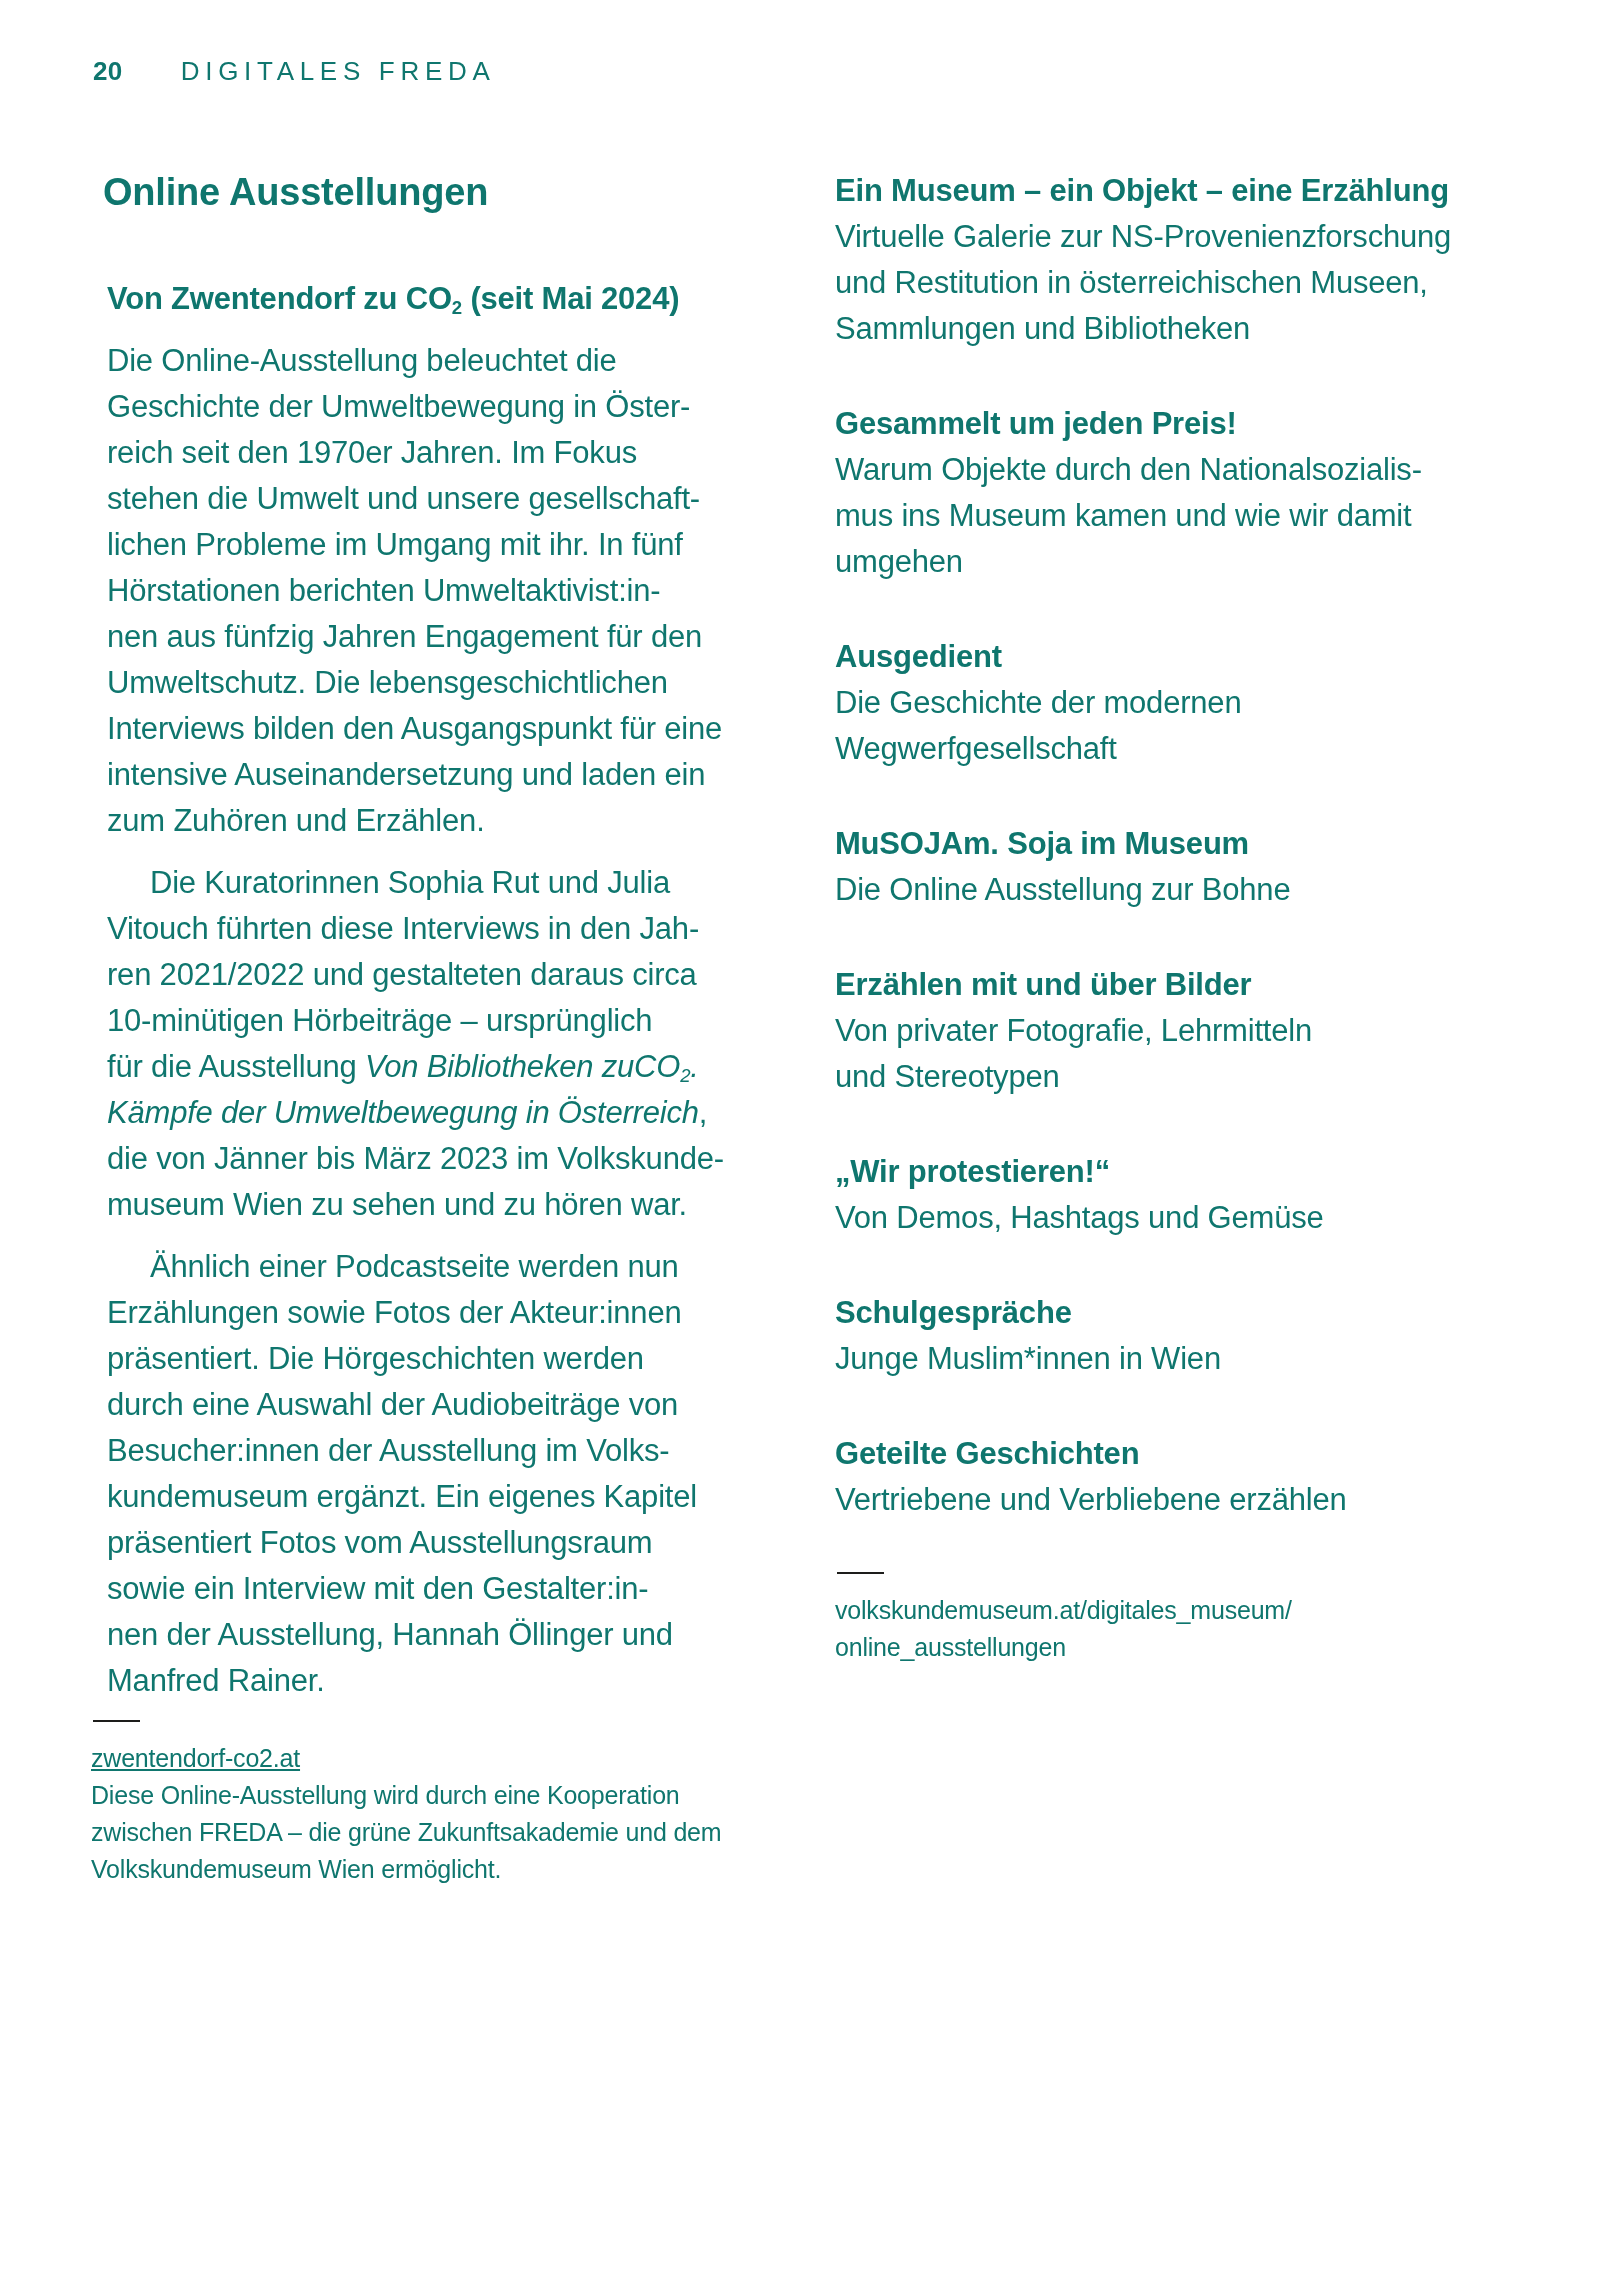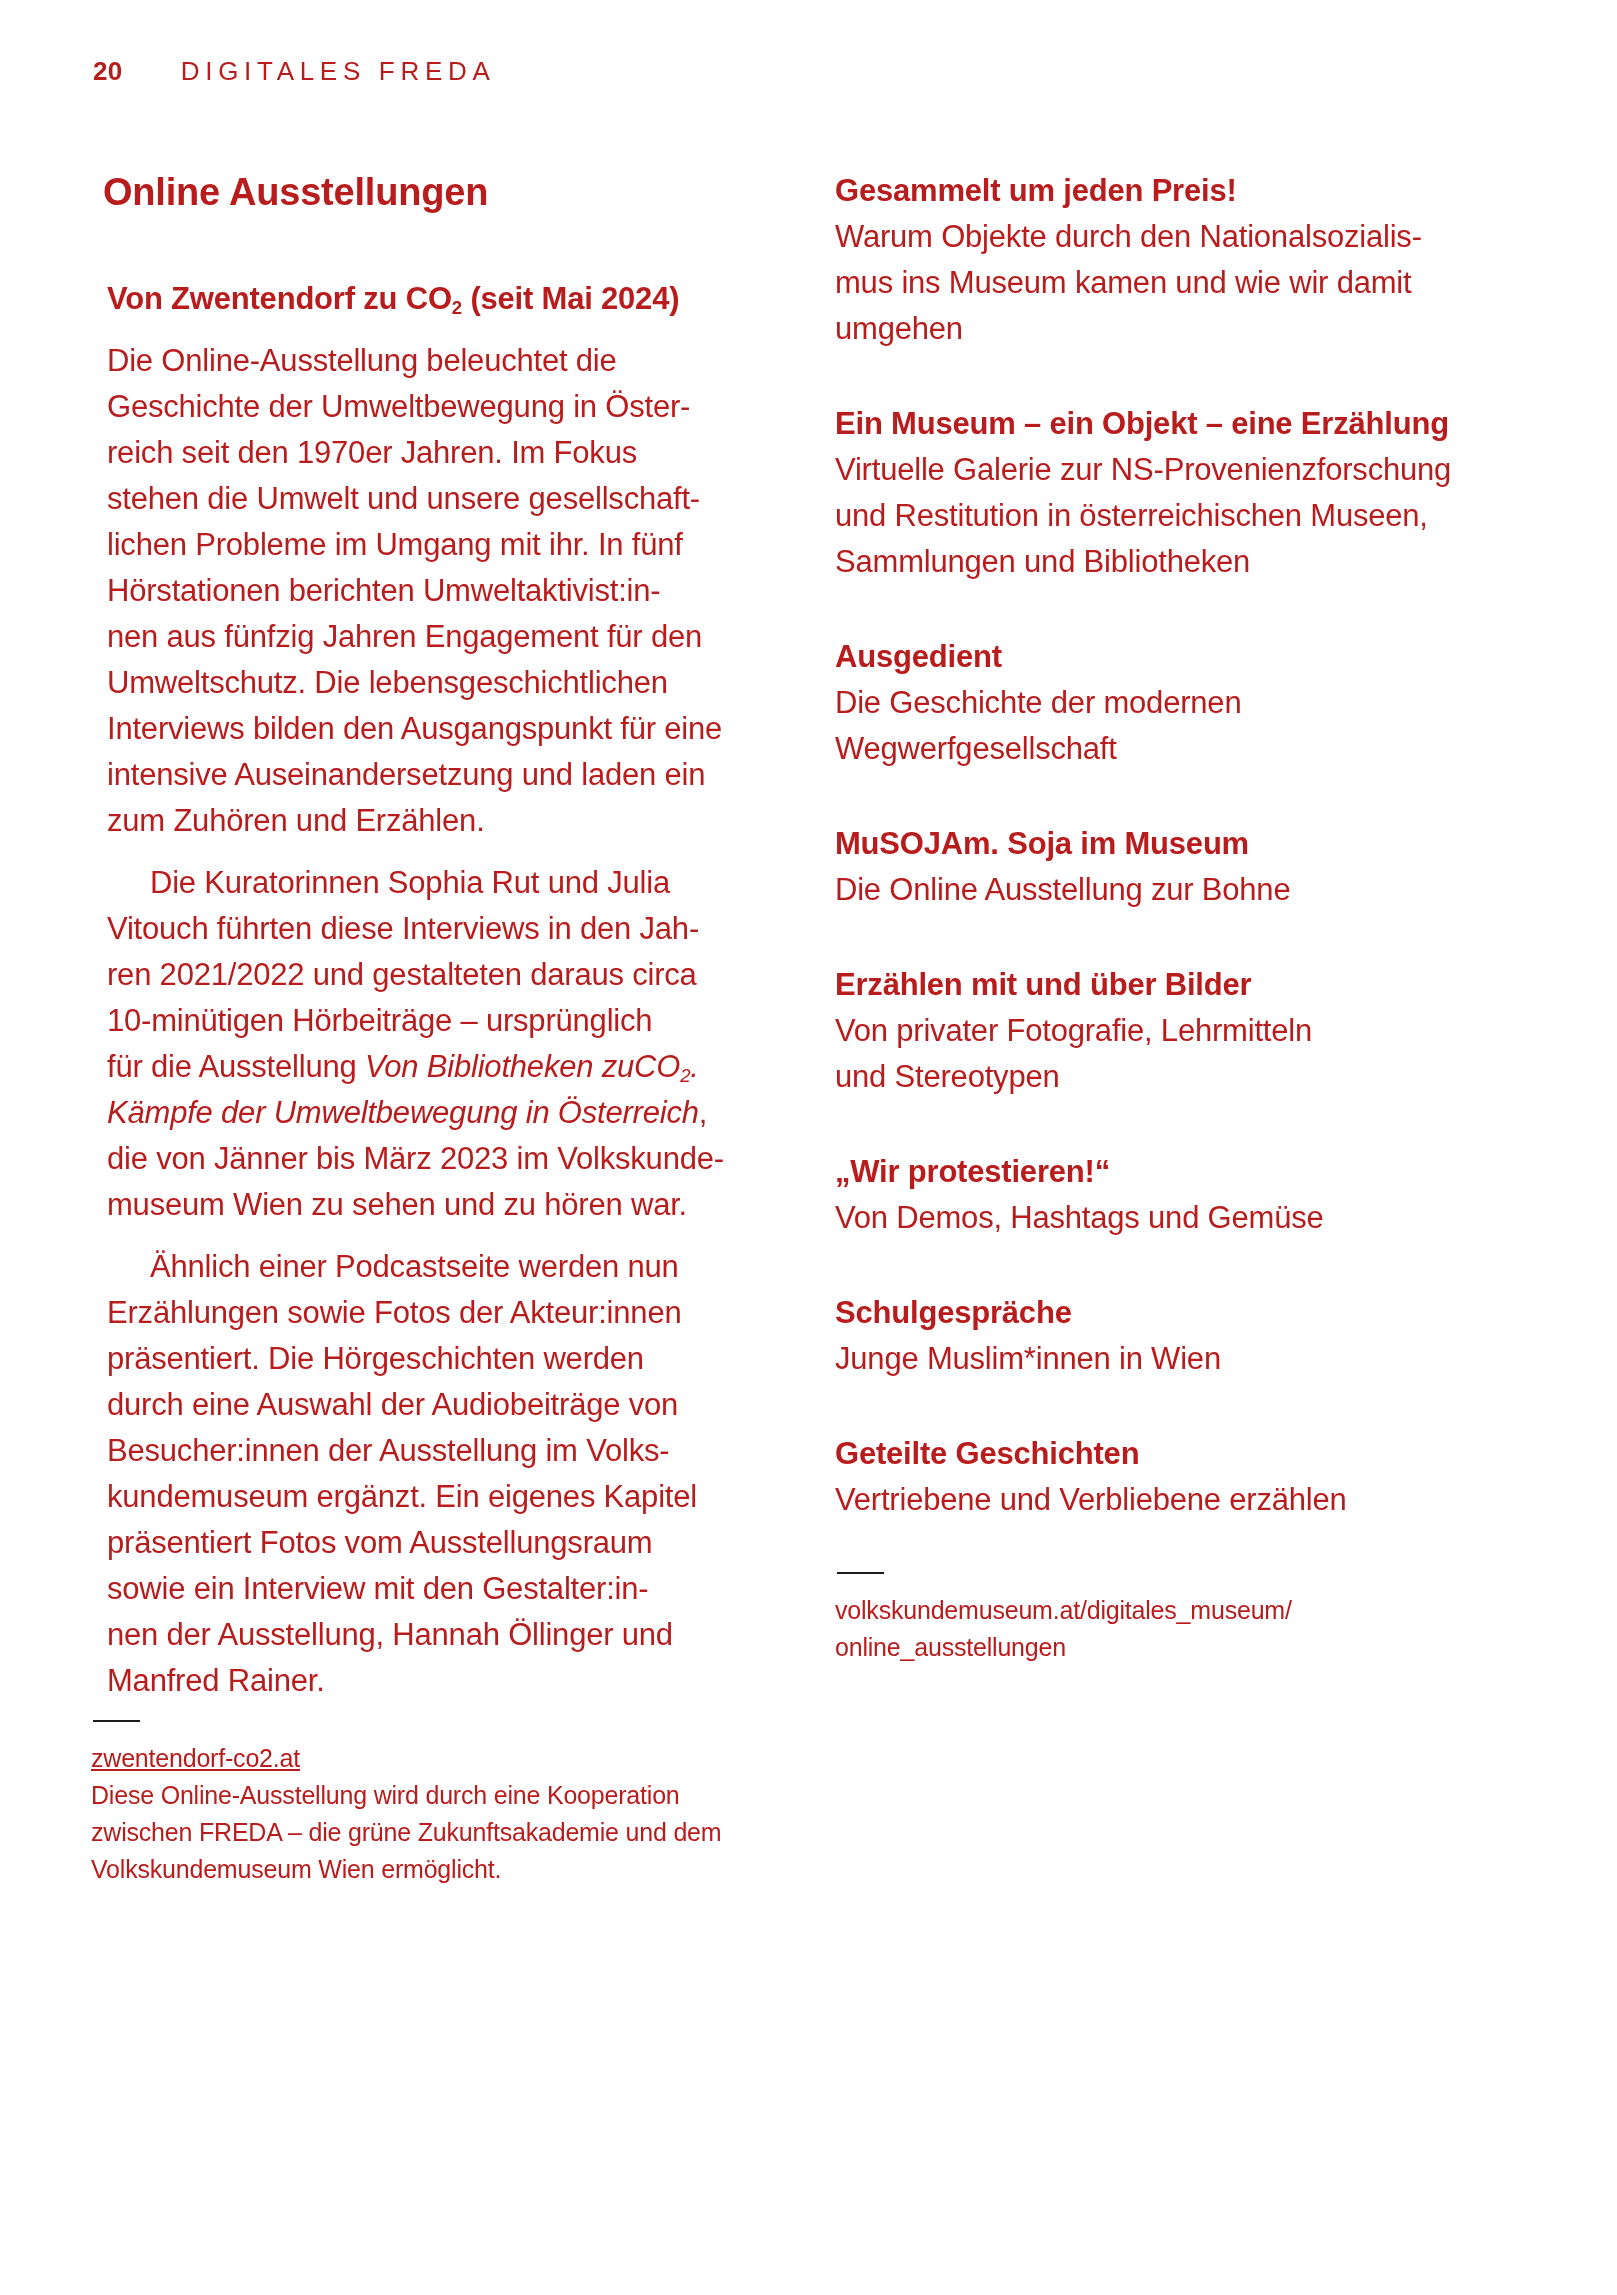--- a/index.html
+++ b/index.html
@@ -5,21 +5,21 @@
   html, body {
     margin: 0;
     padding: 0;
     background: #e8e8e8;
   }
   .page {
     position: relative;
     width: 1617px;
     height: 2295px;
     background: #ffffff;
-    color: #b91c1c;
+    color: #0f766e;
     font-family: "Liberation Sans", sans-serif;
     overflow: hidden;
   }
   
   .pagehead {
     position: absolute;
     left: 93px;
     top: 57px;
     display: flex;
     align-items: baseline;
@@ -160,31 +160,31 @@
       <span class="fn-line">zwentendorf-co2.at</span>
       <span class="fn-text">Diese Online-Ausstellung wird durch eine Kooperation
 zwischen FREDA – die grüne Zukunftsakademie und dem
 Volkskundemuseum Wien ermöglicht.</span>
     </p>
   </section>
 
   <section class="col-right">
     <div id="exhibition-list">
   <div class="block">
+    <h2 class="block-title">Ein Museum – ein Objekt – eine Erzählung</h2>
+    <p class="block-desc">Virtuelle Galerie zur NS-Provenienzforschung
+und Restitution in österreichischen Museen,
+Sammlungen und Bibliotheken</p>
+  </div>
+
+  <div class="block">
     <h2 class="block-title">Gesammelt um jeden Preis!</h2>
     <p class="block-desc">Warum Objekte durch den Nationalsozialis-
 mus ins Museum kamen und wie wir damit
 umgehen</p>
-  </div>
-
-  <div class="block">
-    <h2 class="block-title">Ein Museum – ein Objekt – eine Erzählung</h2>
-    <p class="block-desc">Virtuelle Galerie zur NS-Provenienzforschung
-und Restitution in österreichischen Museen,
-Sammlungen und Bibliotheken</p>
   </div>
 
   <div class="block">
     <h2 class="block-title">Ausgedient</h2>
     <p class="block-desc">Die Geschichte der modernen
 Wegwerfgesellschaft</p>
   </div>
 
   <div class="block">
     <h2 class="block-title">MuSOJAm. Soja im Museum</h2>

